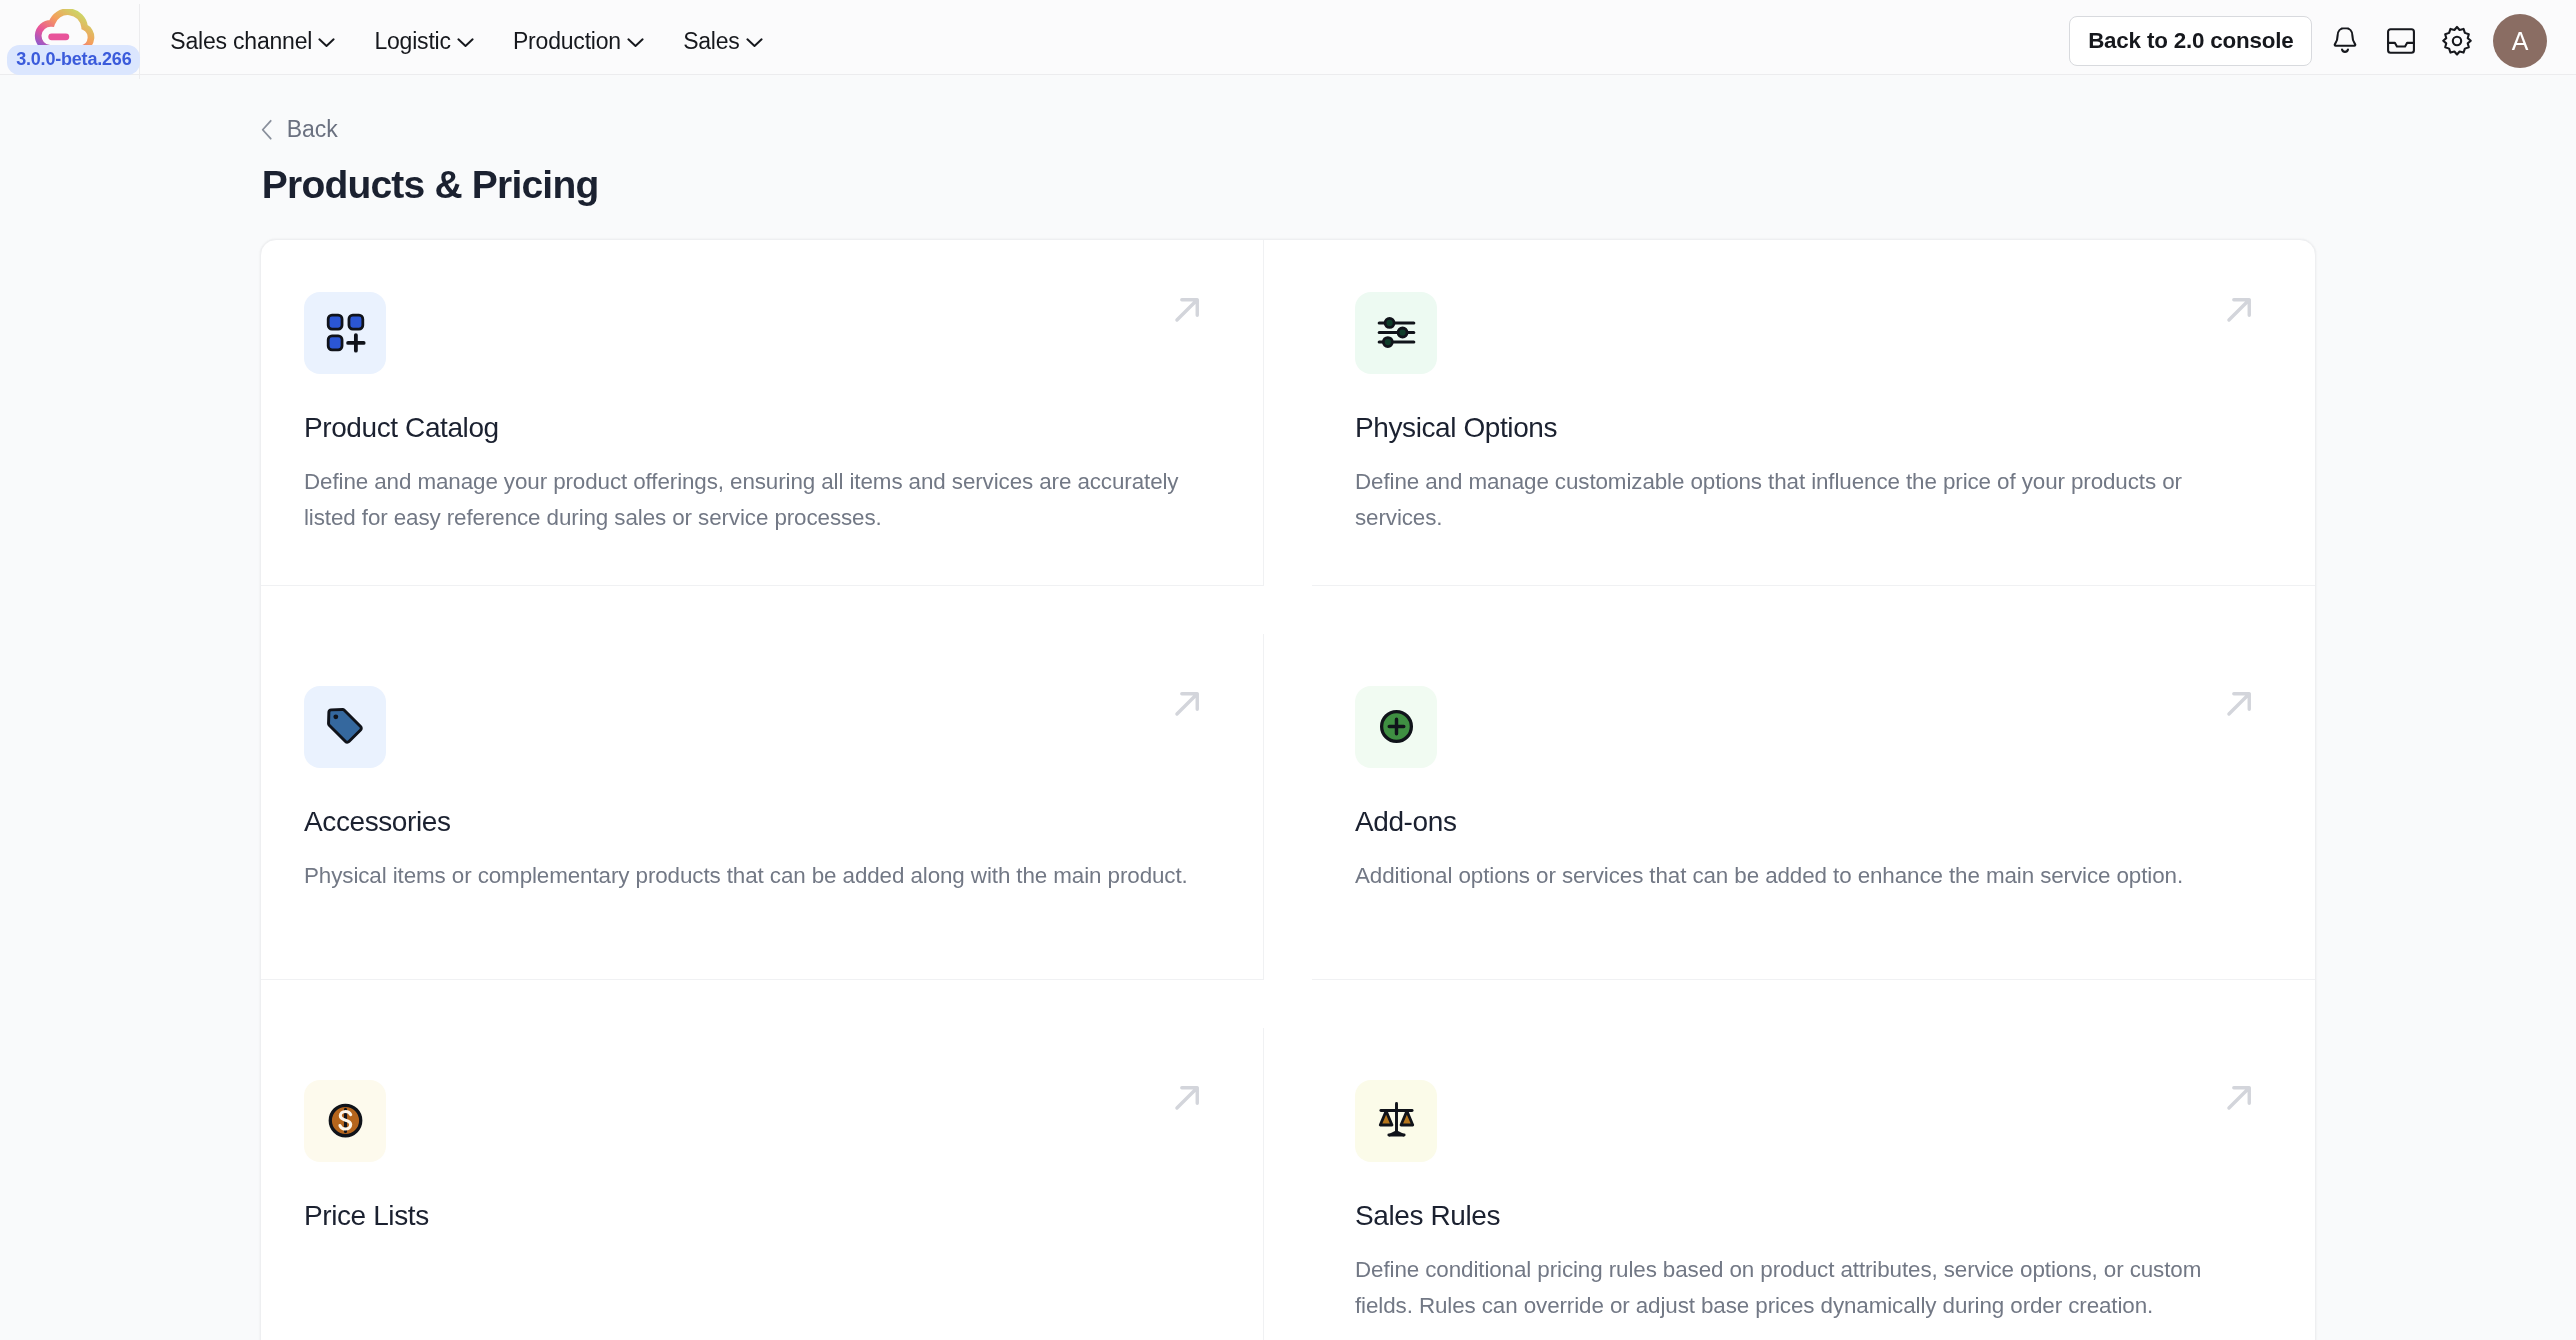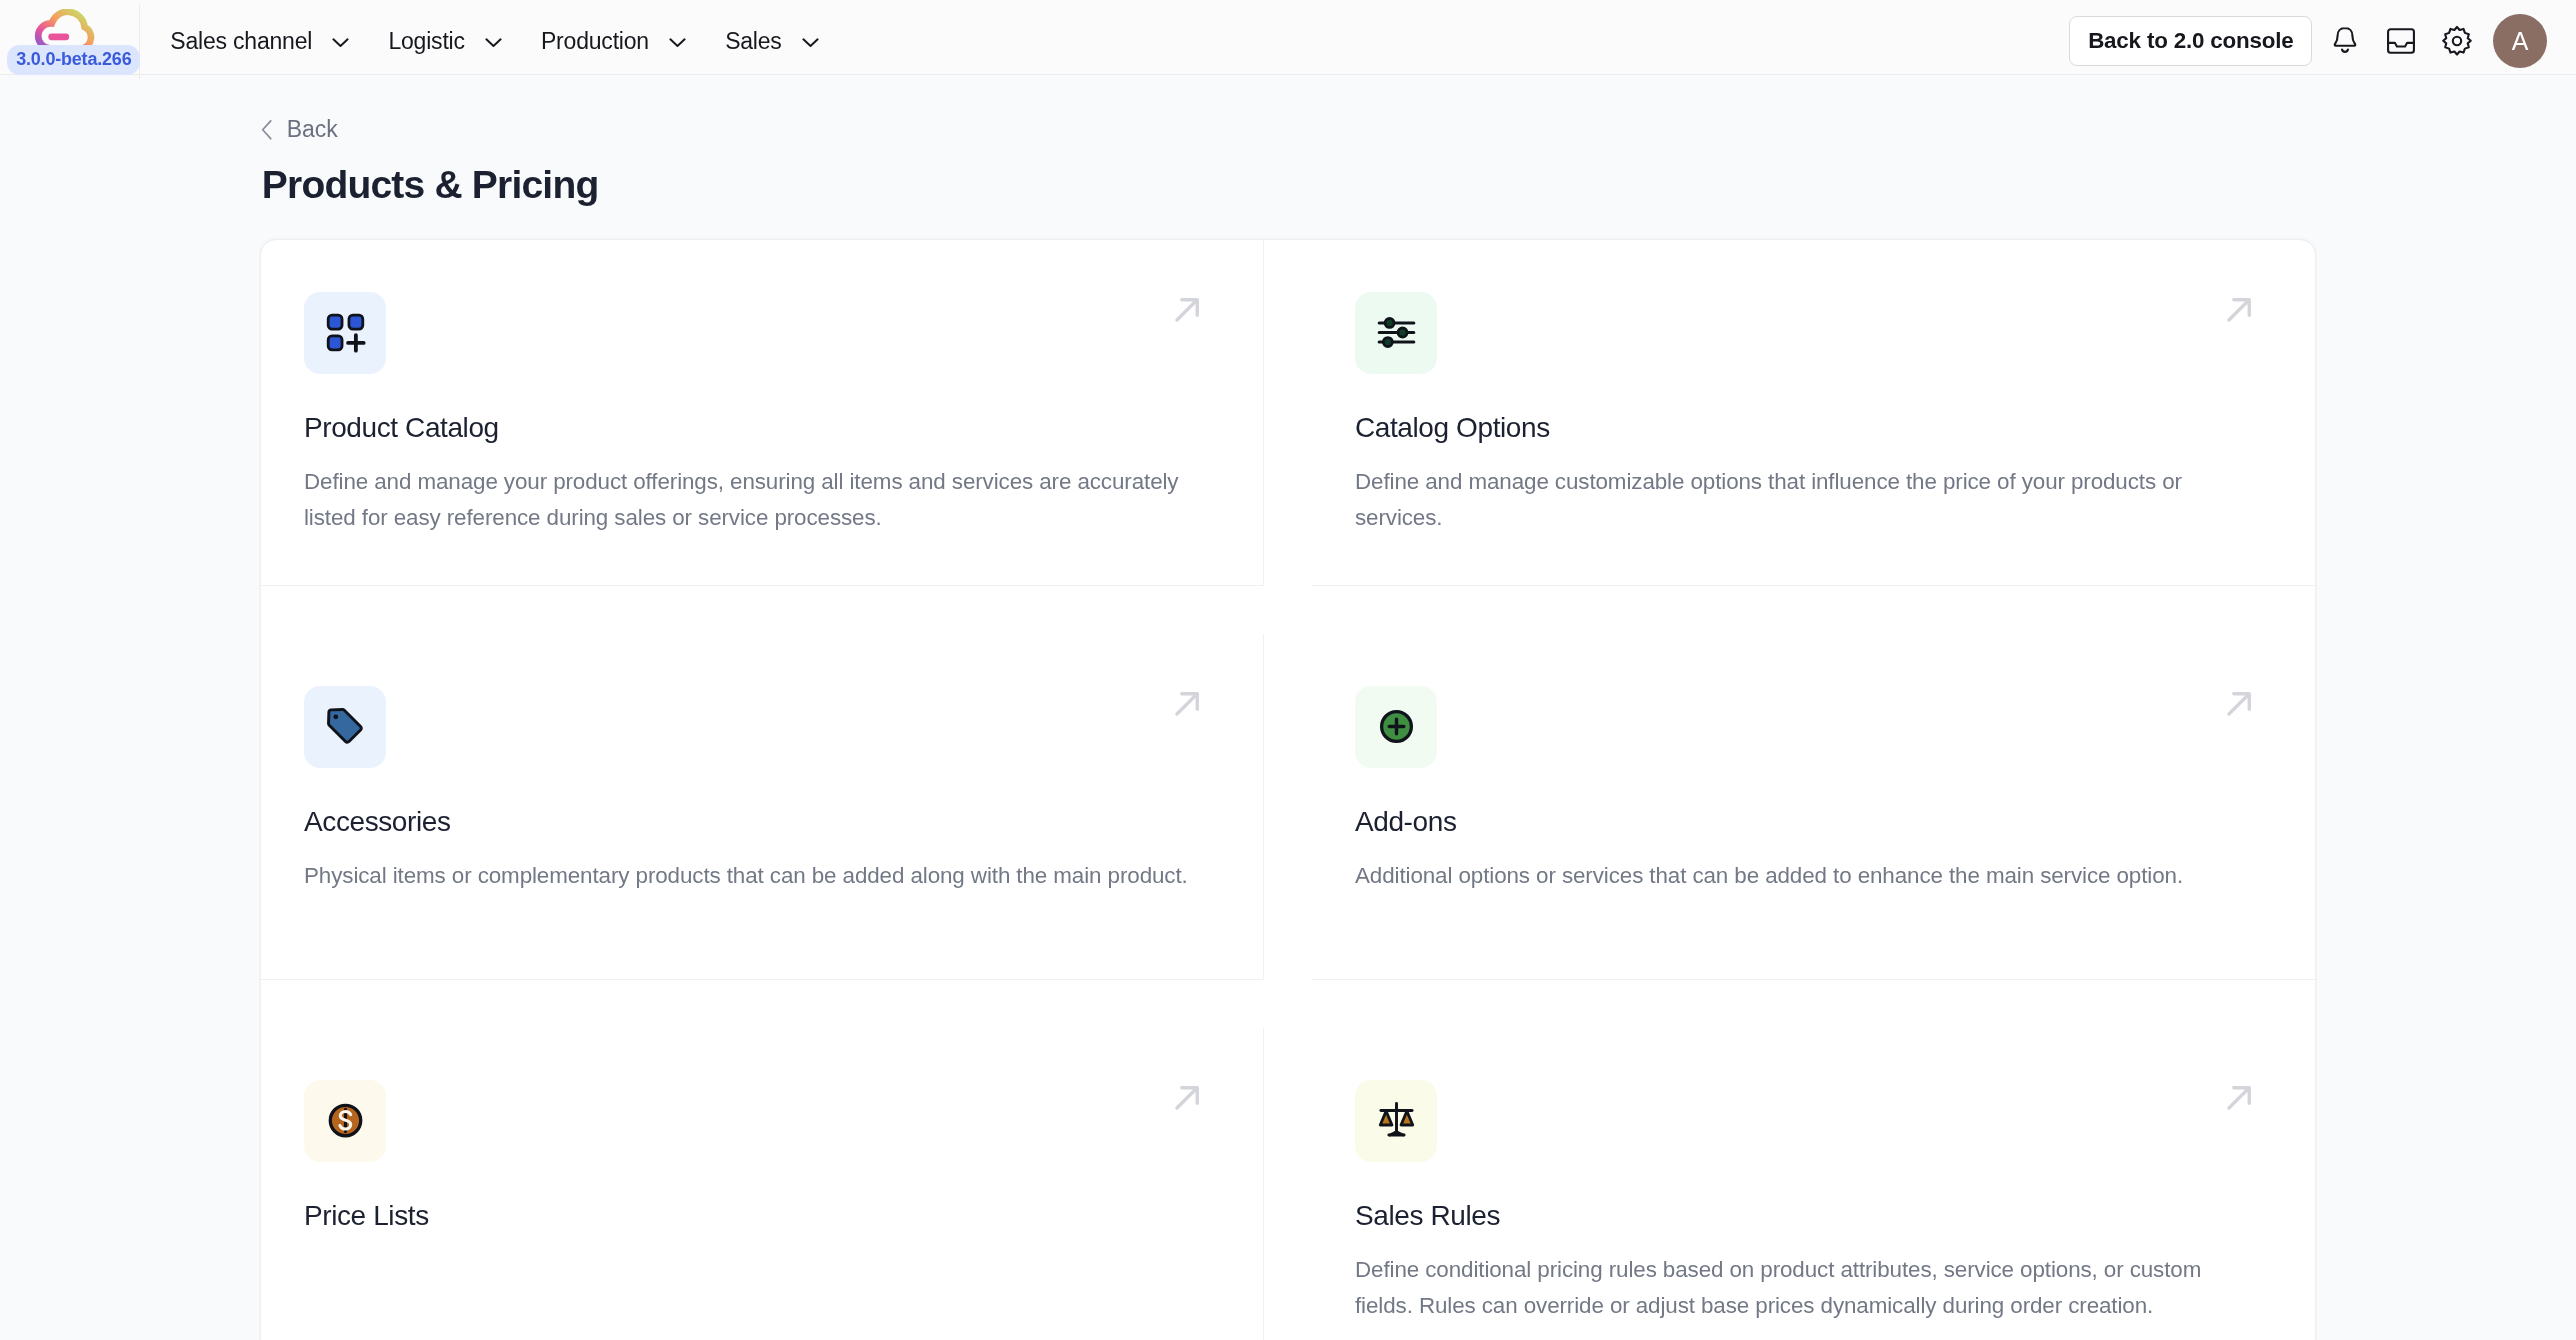--- a/index.html
+++ b/index.html
@@ -54,21 +54,21 @@
 
   .nav-items {
     display: flex;
     align-items: center;
     gap: 7.2px;
     margin-left: 14.3px;
   }
   .nav-item {
     display: flex;
     align-items: center;
-    gap: 20px;
+    gap: 6px;
     padding: 9px 16px;
     border-radius: 7.2px;
     cursor: pointer;
     color: #16181d;
     font-size: 23px;
     font-weight: 500;
     letter-spacing: -0.2px;
     white-space: nowrap;
   }
   .chev {
@@ -297,21 +297,21 @@
 
       <div class="cell">
         <div class="cell-icon" style="background:#edfaf2">
           <svg width="45" height="45" viewBox="0 0 26 26">
             <path d="M3 7.5 h20 M3 13 h20 M3 18.5 h20" stroke="#10131a" stroke-width="1.8" stroke-linecap="round"></path>
             <circle cx="9" cy="7.5" r="2.6" fill="#0f3d2a" stroke="#10131a" stroke-width="1.6"></circle>
             <circle cx="16.5" cy="13" r="2.6" fill="#0f3d2a" stroke="#10131a" stroke-width="1.6"></circle>
             <circle cx="8" cy="18.5" r="2.6" fill="#0f3d2a" stroke="#10131a" stroke-width="1.6"></circle>
           </svg>
         </div>
-        <div class="cell-title">Catalog Options</div>
+        <div class="cell-title">Physical Options</div>
         <div class="cell-desc">Define and manage customizable options that influence the price of your products or services.</div>
         <svg class="arrow-out" viewBox="0 0 24 24">
           <path d="M5.5 18.5 L18 6 M8.5 6 H18 V15.5" fill="none" stroke="currentColor" stroke-width="2.1" stroke-linecap="round" stroke-linejoin="round"></path>
         </svg>
       </div>
 
       <div class="cell">
         <div class="cell-icon" style="background:#eaf2fe">
           <svg width="45" height="45" viewBox="0 0 26 26">
             <path d="M3.4 4.6 a1.4 1.4 0 0 1 1.3 -1.2 l6.6 -0.2 a1.4 1.4 0 0 1 1 0.4 l9.4 9.4 a1.4 1.4 0 0 1 0 2 l-6.7 6.7 a1.4 1.4 0 0 1 -2 0 L3.6 12.3 a1.4 1.4 0 0 1 -0.4 -1 z" fill="#35689e" stroke="#10131a" stroke-width="1.7" stroke-linejoin="round"></path>

